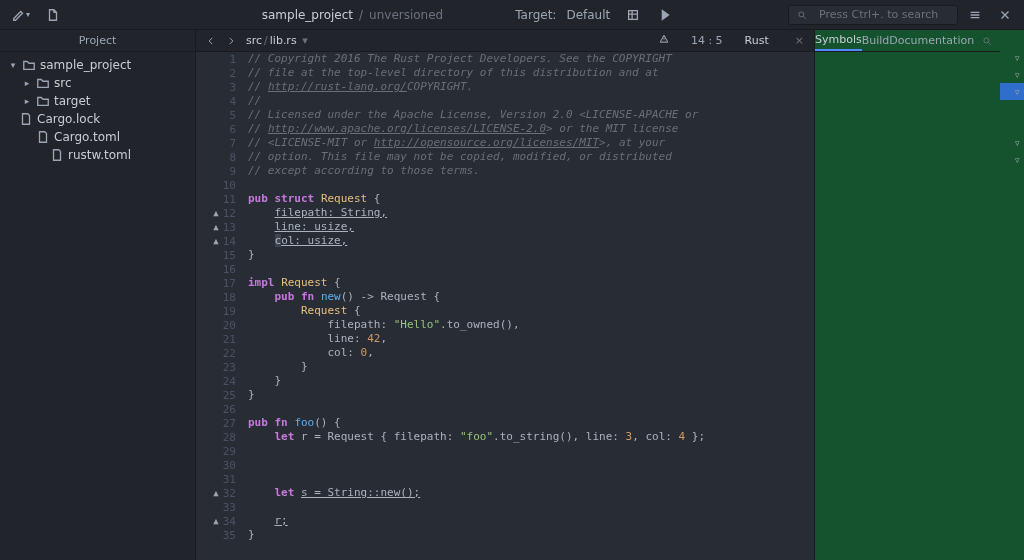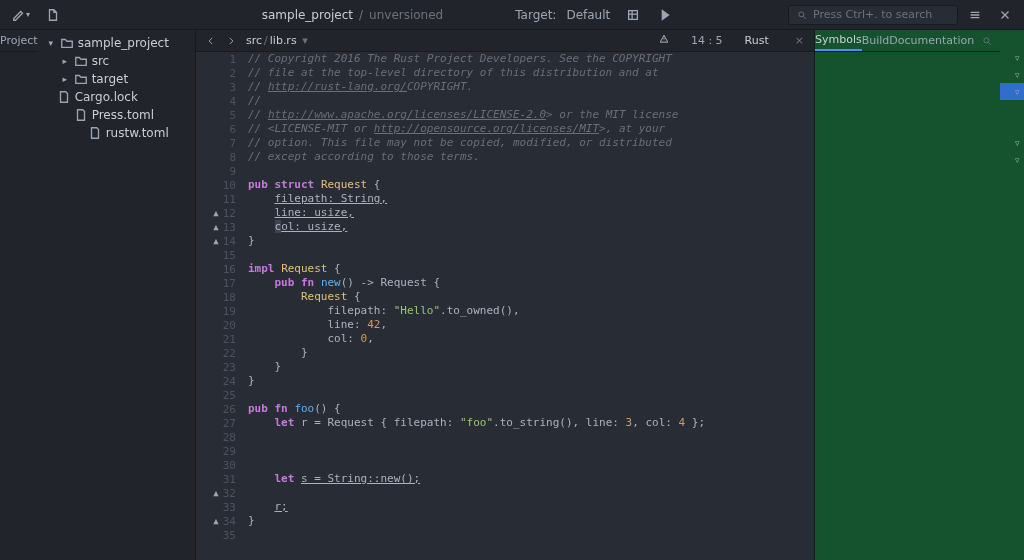--- a/index.html
+++ b/index.html
@@ -22,28 +22,28 @@
 .tb-mid { flex: 1; display: flex; align-items: center; justify-content: center; gap: 6px; }
 .tb-right { width: 280px; display: flex; align-items: center; justify-content: flex-end; gap: 4px; padding-right: 6px; }
 .tb-btn {
   width: 26px; height: 22px; display: flex; align-items: center; justify-content: center;
   border-radius: 3px; color: #9da5b4;
 }
 .proj-title { color: #c8ccd4; }
 .proj-status { color: #6b717d; }
 .target-lbl { color: #9da5b4; margin-right: 4px; }
 .search-box {
-  display: flex; align-items: center; gap: 6px; background: #282c34;
+  display: flex; align-items: center; gap: 12px; background: #282c34;
   border: 1px solid #181a1f; border-radius: 3px;
   padding: 2px 8px; width: 170px; height: 20px; color: #6b717d; font-size: 11px;
 }
 .body { flex: 1; display: flex; min-height: 0; }
 .sidebar {
   width: 196px; background: #21252b; border-right: 1px solid #181a1f;
-  display: flex; 
+  display: flex; flex-direction: column;
 }
 .sidebar-head {
   height: 22px; display: flex; align-items: center; justify-content: center;
   font-size: 11px; color: #9da5b4; border-bottom: 1px solid #181a1f;
 }
 .tree { padding-top: 4px; }
 .tree-row {
   display: flex; align-items: center; height: 18px; gap: 4px;
   color: #c8ccd4; font-size: 12px; padding-right: 4px;
 }
@@ -203,21 +203,21 @@
             </span>
             <span>Cargo.lock</span>
           </div>
           <div class="tree-row" style="padding-left: 22px;">
             <span class="tw"></span>
             <span class="ficon">
               <svg viewBox="0 0 16 16">
                 <path d="M4 2 H10 L12 4 V14 H4 Z"></path>
               </svg>
             </span>
-            <span>Press.toml</span>
+            <span>Cargo.toml</span>
           </div>
           <div class="tree-row" style="padding-left: 36px;">
             <span class="tw"></span>
             <span class="ficon">
               <svg viewBox="0 0 16 16">
                 <path d="M4 2 H10 L12 4 V14 H4 Z"></path>
               </svg>
             </span>
             <span>rustw.toml</span>
           </div>
@@ -366,20 +366,21 @@
             </div>
             <div class="row">
               <span>35</span>
             </div>
           </div>
         <div class="code" id="code">
             <div class="line"><span class="c-cmt">// Copyright 2016 The Rust Project Developers. See the COPYRIGHT</span></div>
             <div class="line"><span class="c-cmt">// file at the top-level directory of this distribution and at</span></div>
             <div class="line"><span class="c-cmt">// <span class="c-url">http://rust-lang.org/</span>COPYRIGHT.</span></div>
             <div class="line"><span class="c-cmt">//</span></div>
+            <div class="line"><span class="c-cmt">// Licensed under the Apache License, Version 2.0 &lt;LICENSE-APACHE or</span></div>
             <div class="line"><span class="c-cmt">// <span class="c-url">http://www.apache.org/licenses/LICENSE-2.0</span>&gt; or the MIT license</span></div>
             <div class="line"><span class="c-cmt">// &lt;LICENSE-MIT or <span class="c-url">http://opensource.org/licenses/MIT</span>&gt;, at your</span></div>
             <div class="line"><span class="c-cmt">// option. This file may not be copied, modified, or distributed</span></div>
             <div class="line"><span class="c-cmt">// except according to those terms.</span></div>
             <div class="line"></div>
             <div class="line"><span class="c-kw">pub</span> <span class="c-kw">struct</span> <span class="c-ty">Request</span> <span class="c-id">{</span></div>
             <div class="line">    <span class="c-field">filepath: String,</span></div>
             <div class="line">    <span class="c-field">line: usize,</span></div>
             <div class="line">    <span class="cursor">c</span><span class="c-field">ol: usize,</span></div>
             <div class="line"><span class="c-id">}</span></div>

